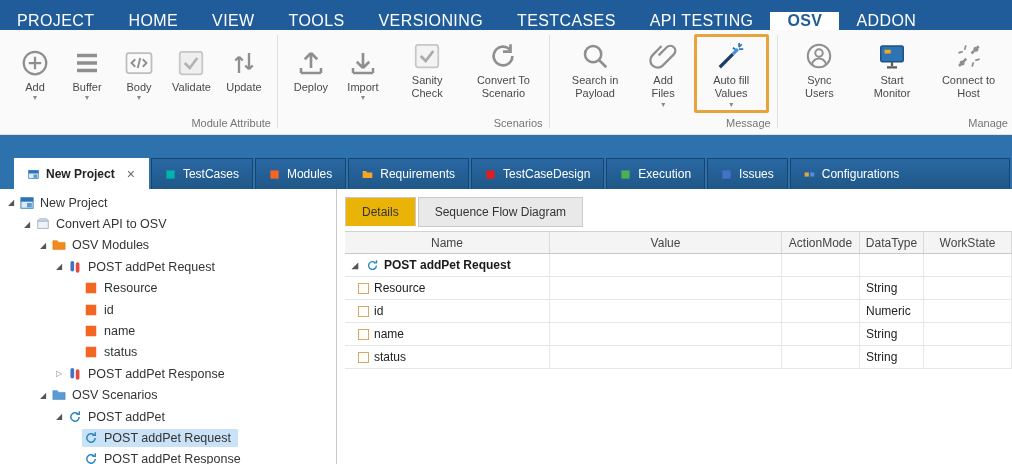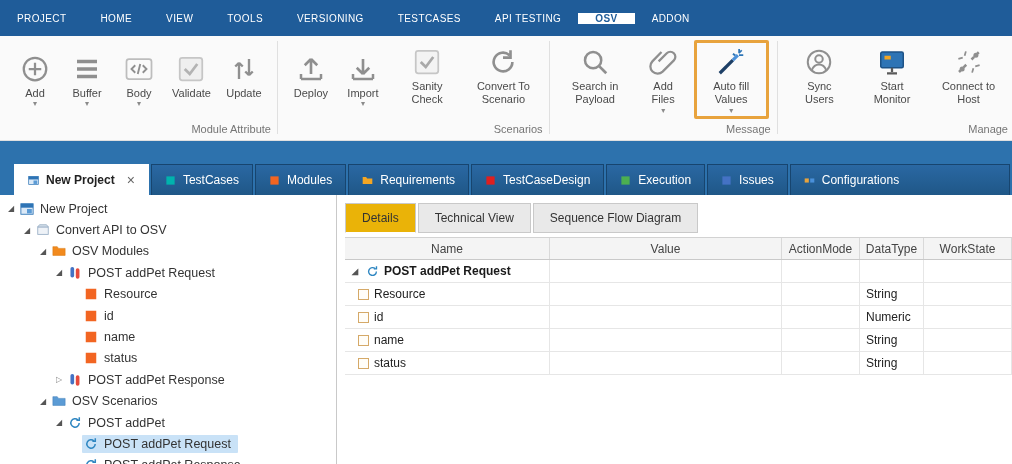--- a/index.html
+++ b/index.html
@@ -1,21 +1,21 @@
 <!DOCTYPE html>
 <html><head>
 <meta charset="utf-8">
 <style>
   *{margin:0;padding:0;box-sizing:border-box}
   html,body{width:1012px;height:464px;overflow:hidden}
   body{font-family:"Liberation Sans",sans-serif;background:#fff}
   .app{width:1012px;height:464px;display:flex;flex-direction:column}
 
   
-  .menubar{height:36px;background:#1f5c99;display:flex;align-items:center;color:#fff;font-size:10px;flex:none}
+  .menubar{height:30px;background:#1f5c99;display:flex;align-items:flex-end;color:#fff;font-size:16px;flex:none}
   .menu-item{padding:0 17px;display:flex;align-items:center;letter-spacing:.4px;cursor:default;white-space:nowrap}
   .menu-item.active{background:#ffffff;color:#1f5c99;font-weight:bold}
 
   
   .ribbon{height:105px;background:#fafafa;border-bottom:1px solid #e0e0e0;display:flex;padding:1px 0 0 4px;flex:none}
   .rgroup{display:flex;flex-direction:column}
   .rbtns{display:flex;flex:1;align-items:center;padding:2px 5px 0}
   .rbtn{display:flex;flex-direction:column;align-items:center;min-width:50px;padding:2px 3px 0;border:3px solid transparent;margin:0 1px;border-radius:2px}
   .ricon{width:30px;height:30px;margin:2px 0 3px;flex:none}
   .ricon svg{width:100%;height:100%;display:block}
@@ -479,21 +479,20 @@
                 <path d="M12.9 1.4v3.4H9.6" fill="none" stroke="#2e86c1" stroke-width="1.7"></path>
               </svg>
             </span>
             <span class="tl">POST addPet Response</span>
           </span>
         </div>
       </div>
     <div class="detail">
       <div class="stabs">
           <div class="stab active">Details</div>
-          <div class="stab">Technical View</div>
           <div class="stab">Sequence Flow Diagram</div>
         </div>
       <div class="table">
         <div class="thead">
             <div class="th">Name</div>
             <div class="th">Value</div>
             <div class="th">ActionMode</div>
             <div class="th">DataType</div>
             <div class="th">WorkState</div>
           </div>

